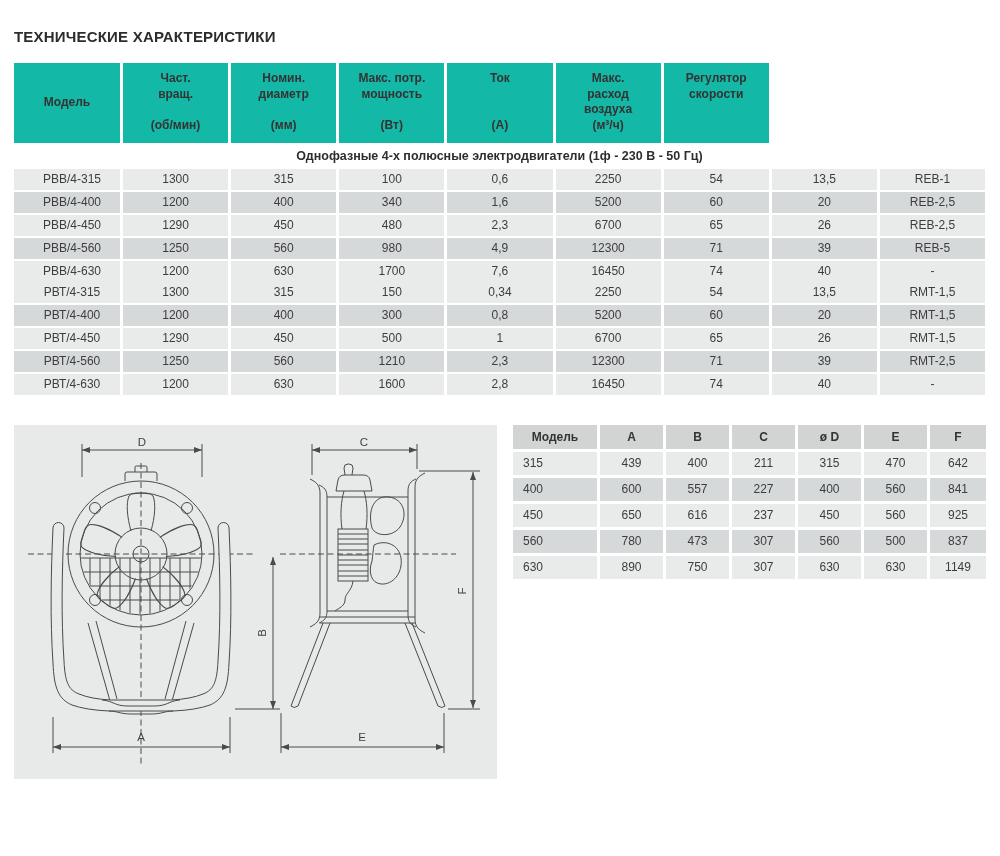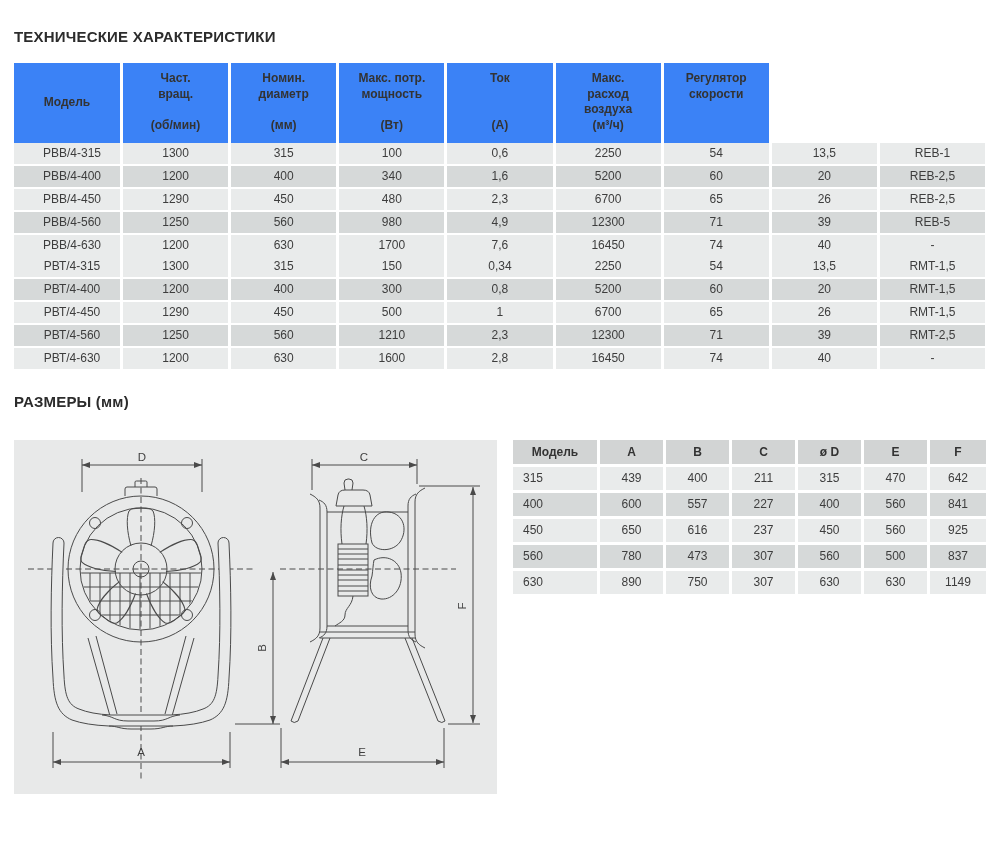--- a/index.html
+++ b/index.html
@@ -22,21 +22,21 @@
   }
 
   
   .spec-table { margin-top: 18px; width: 971px; }
   .grid9 {
     display: grid;
     grid-template-columns: 106px repeat(8, 1fr);
     column-gap: 3px; row-gap: 2px;
   }
   .hcell {
-    background: #3b82f6; height: 80px;
+    background: #14b8a6; height: 80px;
     display: flex; flex-direction: column; align-items: center;
     justify-content: space-between;
     padding: 8px 18px 9px; text-align: center;
     font-size: 12px; font-weight: bold; color: #333333; line-height: 1.3;
   }
   .hcell.vcenter { justify-content: center; }
   .hlabel { white-space: pre-line; }
   .hunit  { white-space: pre-line; }
   .section-title {
     height: 22px; line-height: 22px; text-align: center;
@@ -117,20 +117,21 @@
 воздуха</div>
         <div class="hunit">(м³/ч)</div>
       </div>
       <div class="hcell">
         <div class="hlabel">Регулятор
 скорости</div>
         <div class="hunit"></div>
       </div>
     </div>
 
+    <div class="section-title">Однофазные 4-х полюсные электродвигатели (1ф - 230 В - 50 Гц)</div>
 
     <div class="grid9">
 
         <div class="trow">
           <div class="cell model">РВВ/4-315</div>
           <div class="cell">1300</div>
           <div class="cell">315</div>
           <div class="cell">100</div>
           <div class="cell">0,6</div>
           <div class="cell">2250</div>
@@ -246,21 +247,20 @@
           <div class="cell">1600</div>
           <div class="cell">2,8</div>
           <div class="cell">16450</div>
           <div class="cell">74</div>
           <div class="cell">40</div>
           <div class="cell">-</div>
         </div>
       </div>
   </div>
 
-  <h2 class="title2">РАЗМЕРЫ (мм)</h2>
 
   <div class="bottom">
 
     <div class="drawing-box">
       <svg width="483" height="354" viewBox="0 0 483 354" xmlns="http://www.w3.org/2000/svg">
         <defs>
           <marker id="ah" orient="auto-start-reverse" markerUnits="userSpaceOnUse" markerWidth="10" markerHeight="8" refX="8" refY="3">
             <path d="M0 0 L8 3 L0 6 Z" fill="#4a4a4a"></path>
           </marker>
           <clipPath id="gclip">

